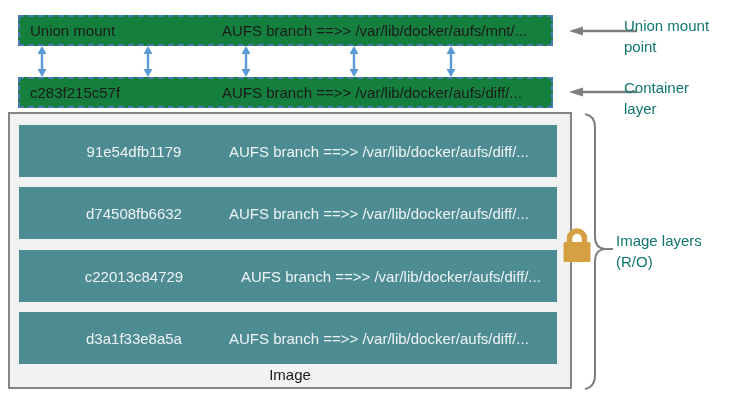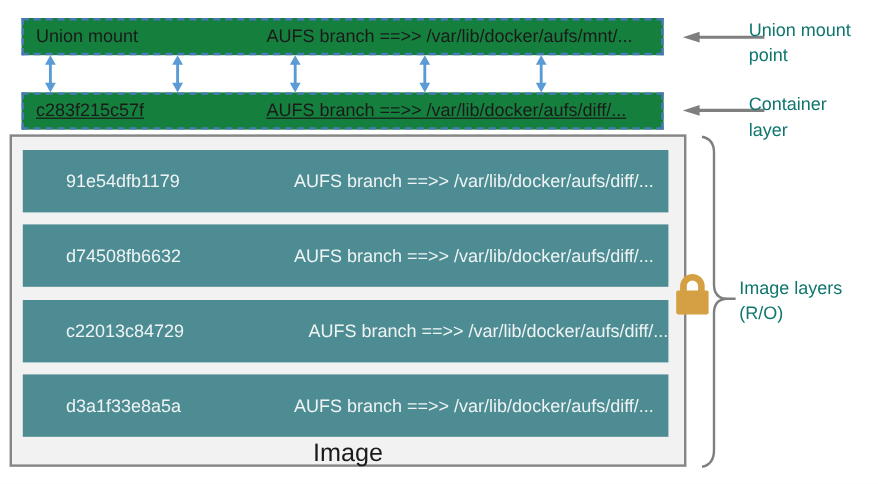--- a/index.html
+++ b/index.html
@@ -14,40 +14,40 @@
     position:absolute;
     left:18px;width:531px;height:27px;
     border:2px dashed #4878b8;
     background:#15803d;
     display:flex;align-items:center;
     font-size:15px;color:#1a1a1a;
   }
   .dashed-box .id-label{margin-left:10px;width:192px;flex:0 0 auto;white-space:nowrap;}
   .dashed-box .branch-label{flex:0 0 auto;white-space:nowrap;}
   #union-box{top:15px;}
-  #container-box{top:77px;text-decoration:underline;}
+  #container-box{top:77px;}
   .outer-box{
     position:absolute;left:8px;top:112px;width:560px;height:273px;
     background:#f2f2f2;border:2px solid #858585;
   }
   .layer-row{
     position:absolute;left:9px;width:538px;height:52px;
     background:#4e8c93;
     display:flex;align-items:center;
     font-size:15px;color:#eef4f4;
   }
-  .layer-row .id-label{margin-left:36px;width:190px;flex:0 0 auto;white-space:nowrap;}
+  .layer-row .id-label{margin-left:20px;width:190px;flex:0 0 auto;white-space:nowrap;text-align:center;}
   .layer-row .branch-label{flex:0 0 auto;white-space:nowrap;}
   #layer-0{top:11px;}
   #layer-1{top:73px;}
   #layer-2{top:136px;gap:12px;}
   #layer-3{top:198px;}
   .image-caption{
     position:absolute;left:0;top:252px;width:100%;
-    text-align:center;font-size:21px;color:#1a1a1a;
+    text-align:center;font-size:15px;color:#1a1a1a;
   }
   .overlay-svg{position:absolute;left:0;top:0;width:732px;height:403px;}
   .annotation{
     position:absolute;font-size:15px;line-height:21px;color:#0f766e;
   }
   #anno-union{left:624px;top:15px;width:96px;}
   #anno-container{left:624px;top:77px;width:92px;}
   #anno-image-layers{left:616px;top:230px;width:104px;}
 </style>
 </head>

